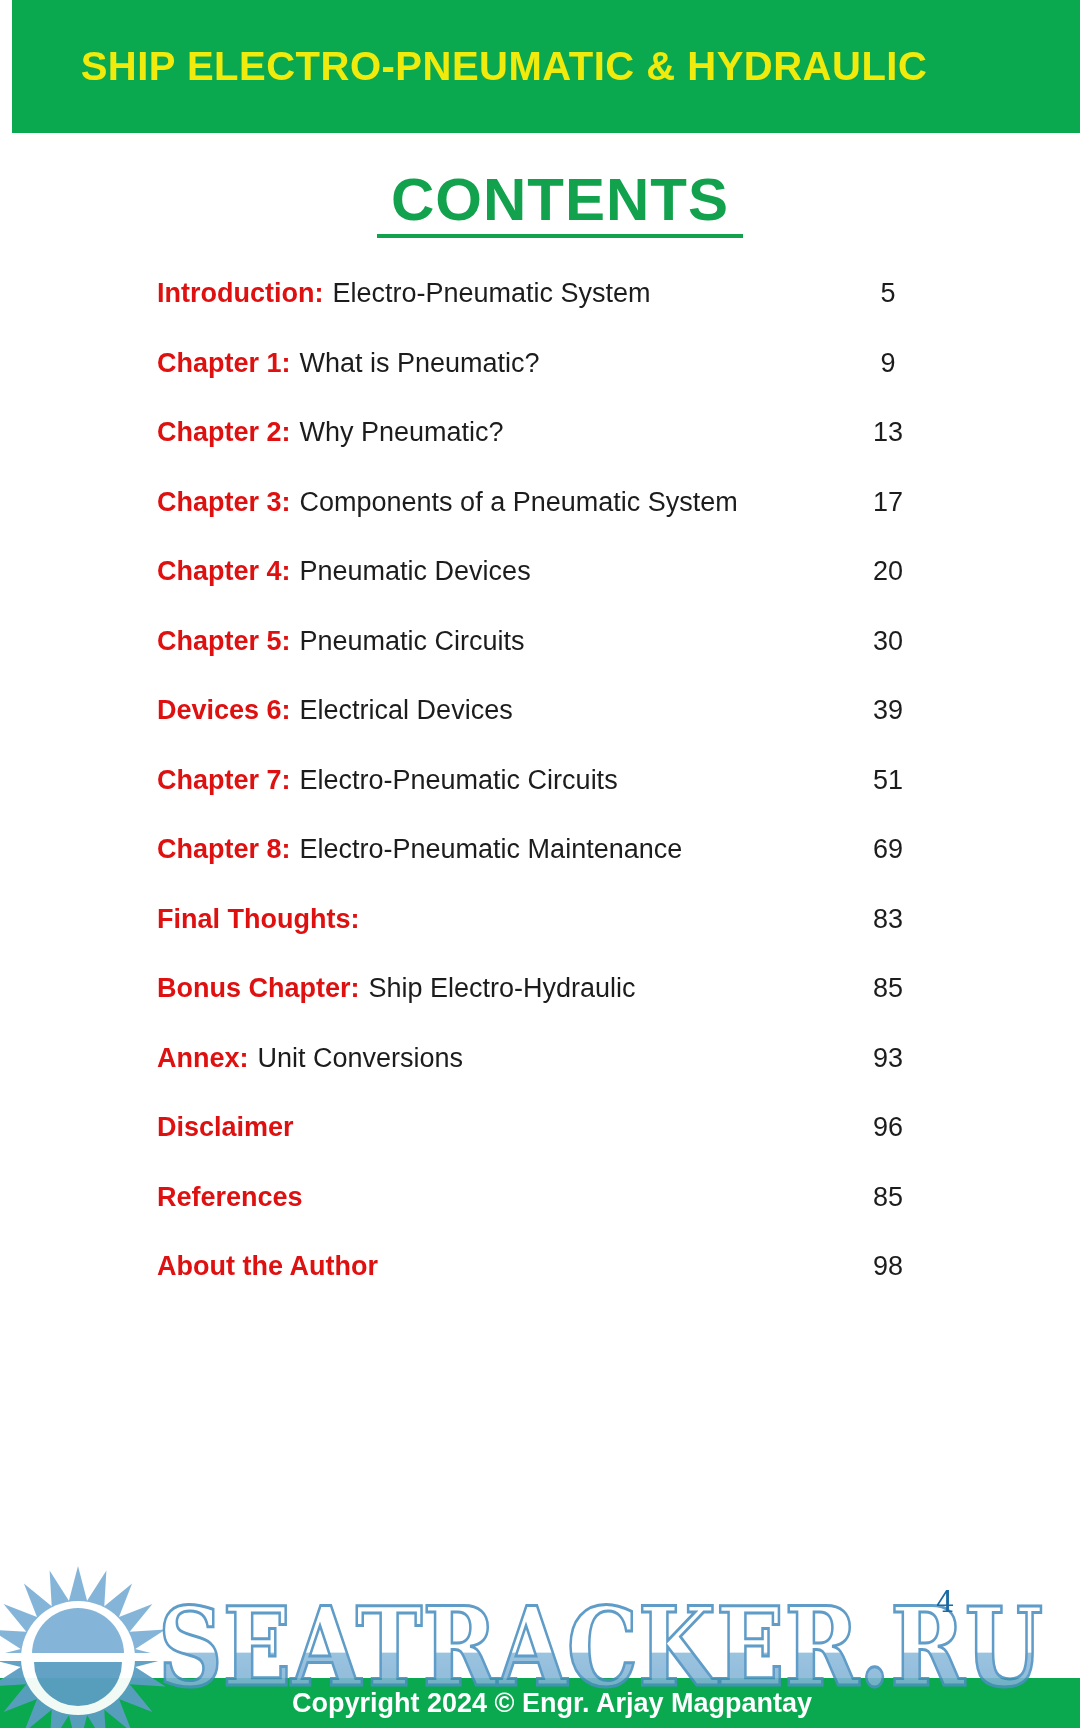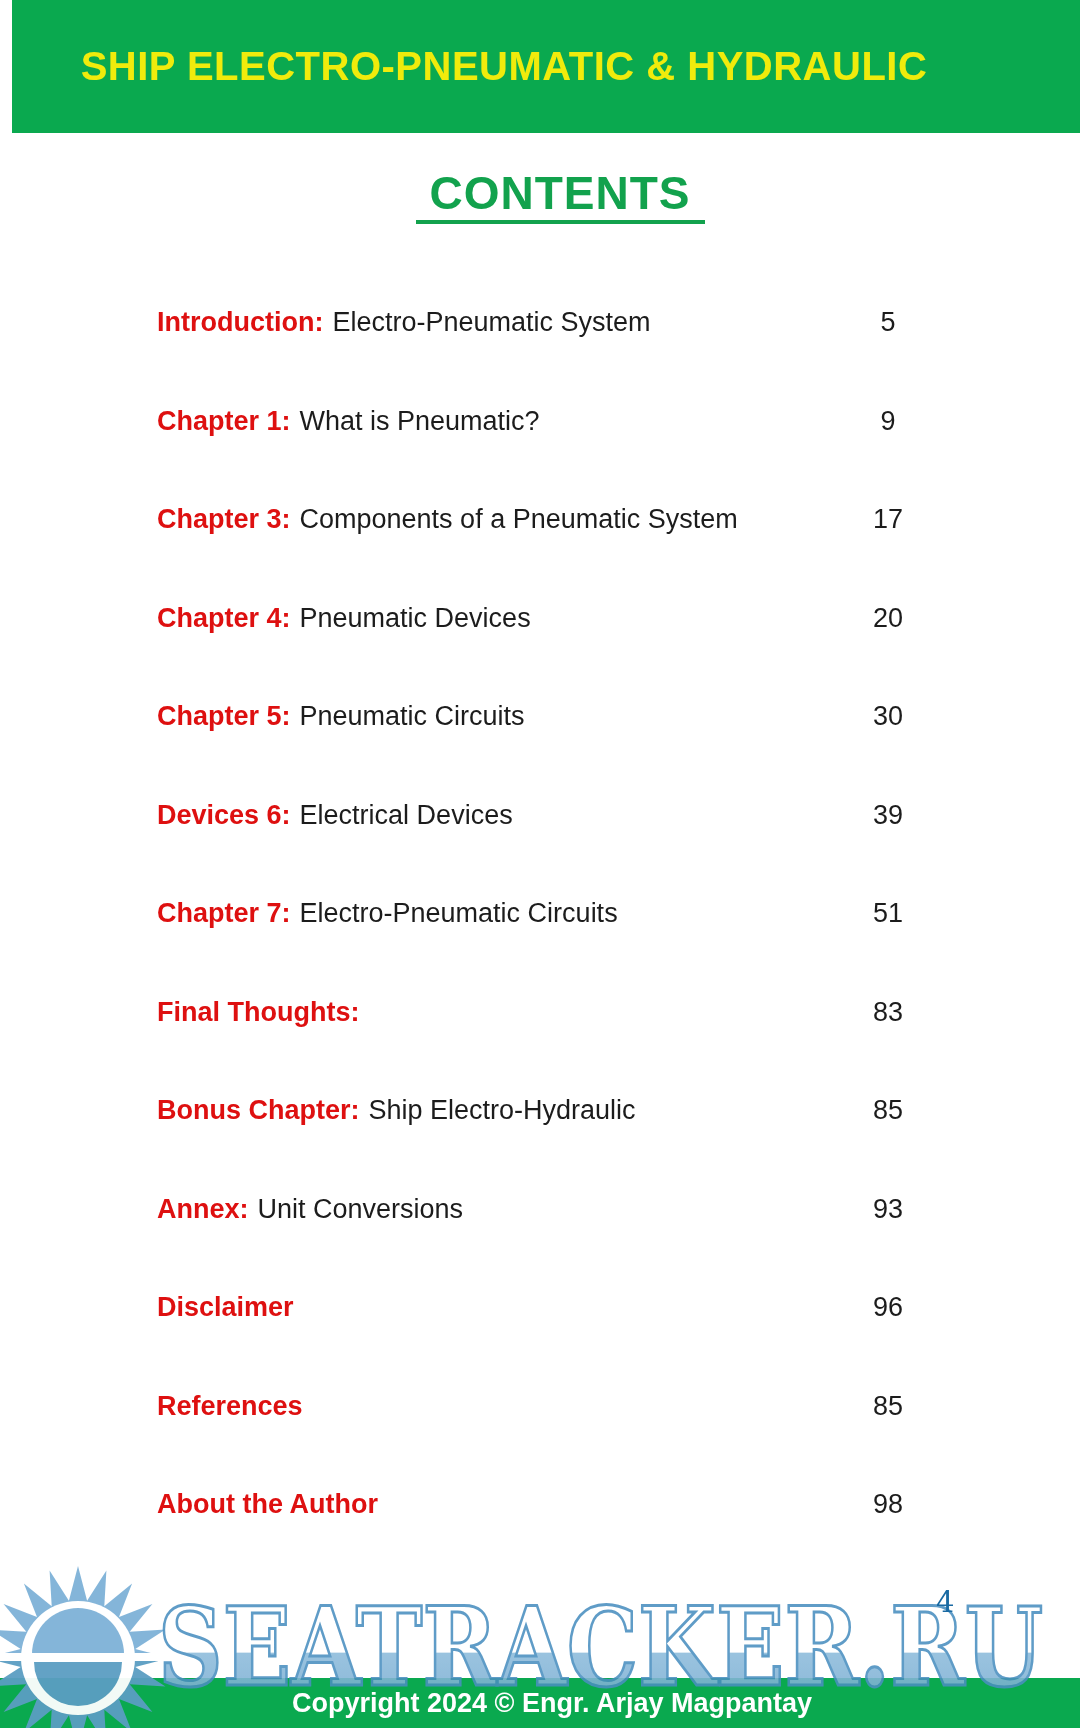--- a/index.html
+++ b/index.html
@@ -34,39 +34,38 @@
 
   
   .contents-heading-wrap {
     position: absolute; top: 170px; left: 0;
     width: 1080px; text-align: center;
   }
   .contents-heading {
     display: inline-block;
     transform: translateX(20px);
     color: var(--title-green);
-    font-size: 46px; font-weight: bold;
+    font-size: 60px; font-weight: bold;
     letter-spacing: 1px;
     line-height: 1.0;
     padding: 0 14px 4px 14px;
     border-bottom: 4px solid var(--title-green);
   }
 
   
   .toc {
     position: absolute; top: 277px; left: 157px;
     width: 923px;
   }
   .toc-row {
     position: relative;
     height: 69.5px;
     display: flex; align-items: flex-start;
     font-size: 27px; line-height: 33px;
     white-space: nowrap;
-    margin-top: 29px;
   }
   .toc-label { color: var(--red); font-weight: bold; }
   .toc-title { color: var(--ink); margin-left: 9px; }
   .toc-title:empty { display: none; }
   .toc-page {
     position: absolute; left: 676px; top: 0;
     width: 110px; text-align: center;
     color: var(--ink);
   }
 
@@ -127,20 +126,25 @@
       <span class="toc-title">Electro-Pneumatic System</span>
       <span class="toc-page">5</span>
     </div>
 
     <div class="toc-row">
       <span class="toc-label">Chapter 1:</span>
       <span class="toc-title">What is Pneumatic?</span>
       <span class="toc-page">9</span>
     </div>
 
+    <div class="toc-row">
+      <span class="toc-label">Chapter 2:</span>
+      <span class="toc-title">Why Pneumatic?</span>
+      <span class="toc-page">13</span>
+    </div>
 
     <div class="toc-row">
       <span class="toc-label">Chapter 3:</span>
       <span class="toc-title">Components of a Pneumatic System</span>
       <span class="toc-page">17</span>
     </div>
 
     <div class="toc-row">
       <span class="toc-label">Chapter 4:</span>
       <span class="toc-title">Pneumatic Devices</span>
@@ -158,20 +162,25 @@
       <span class="toc-title">Electrical Devices</span>
       <span class="toc-page">39</span>
     </div>
 
     <div class="toc-row">
       <span class="toc-label">Chapter 7:</span>
       <span class="toc-title">Electro-Pneumatic Circuits</span>
       <span class="toc-page">51</span>
     </div>
 
+    <div class="toc-row">
+      <span class="toc-label">Chapter 8:</span>
+      <span class="toc-title">Electro-Pneumatic Maintenance</span>
+      <span class="toc-page">69</span>
+    </div>
 
     <div class="toc-row">
       <span class="toc-label">Final Thoughts:</span>
       <span class="toc-page">83</span>
     </div>
 
     <div class="toc-row">
       <span class="toc-label">Bonus Chapter:</span>
       <span class="toc-title">Ship Electro-Hydraulic</span>
       <span class="toc-page">85</span>

